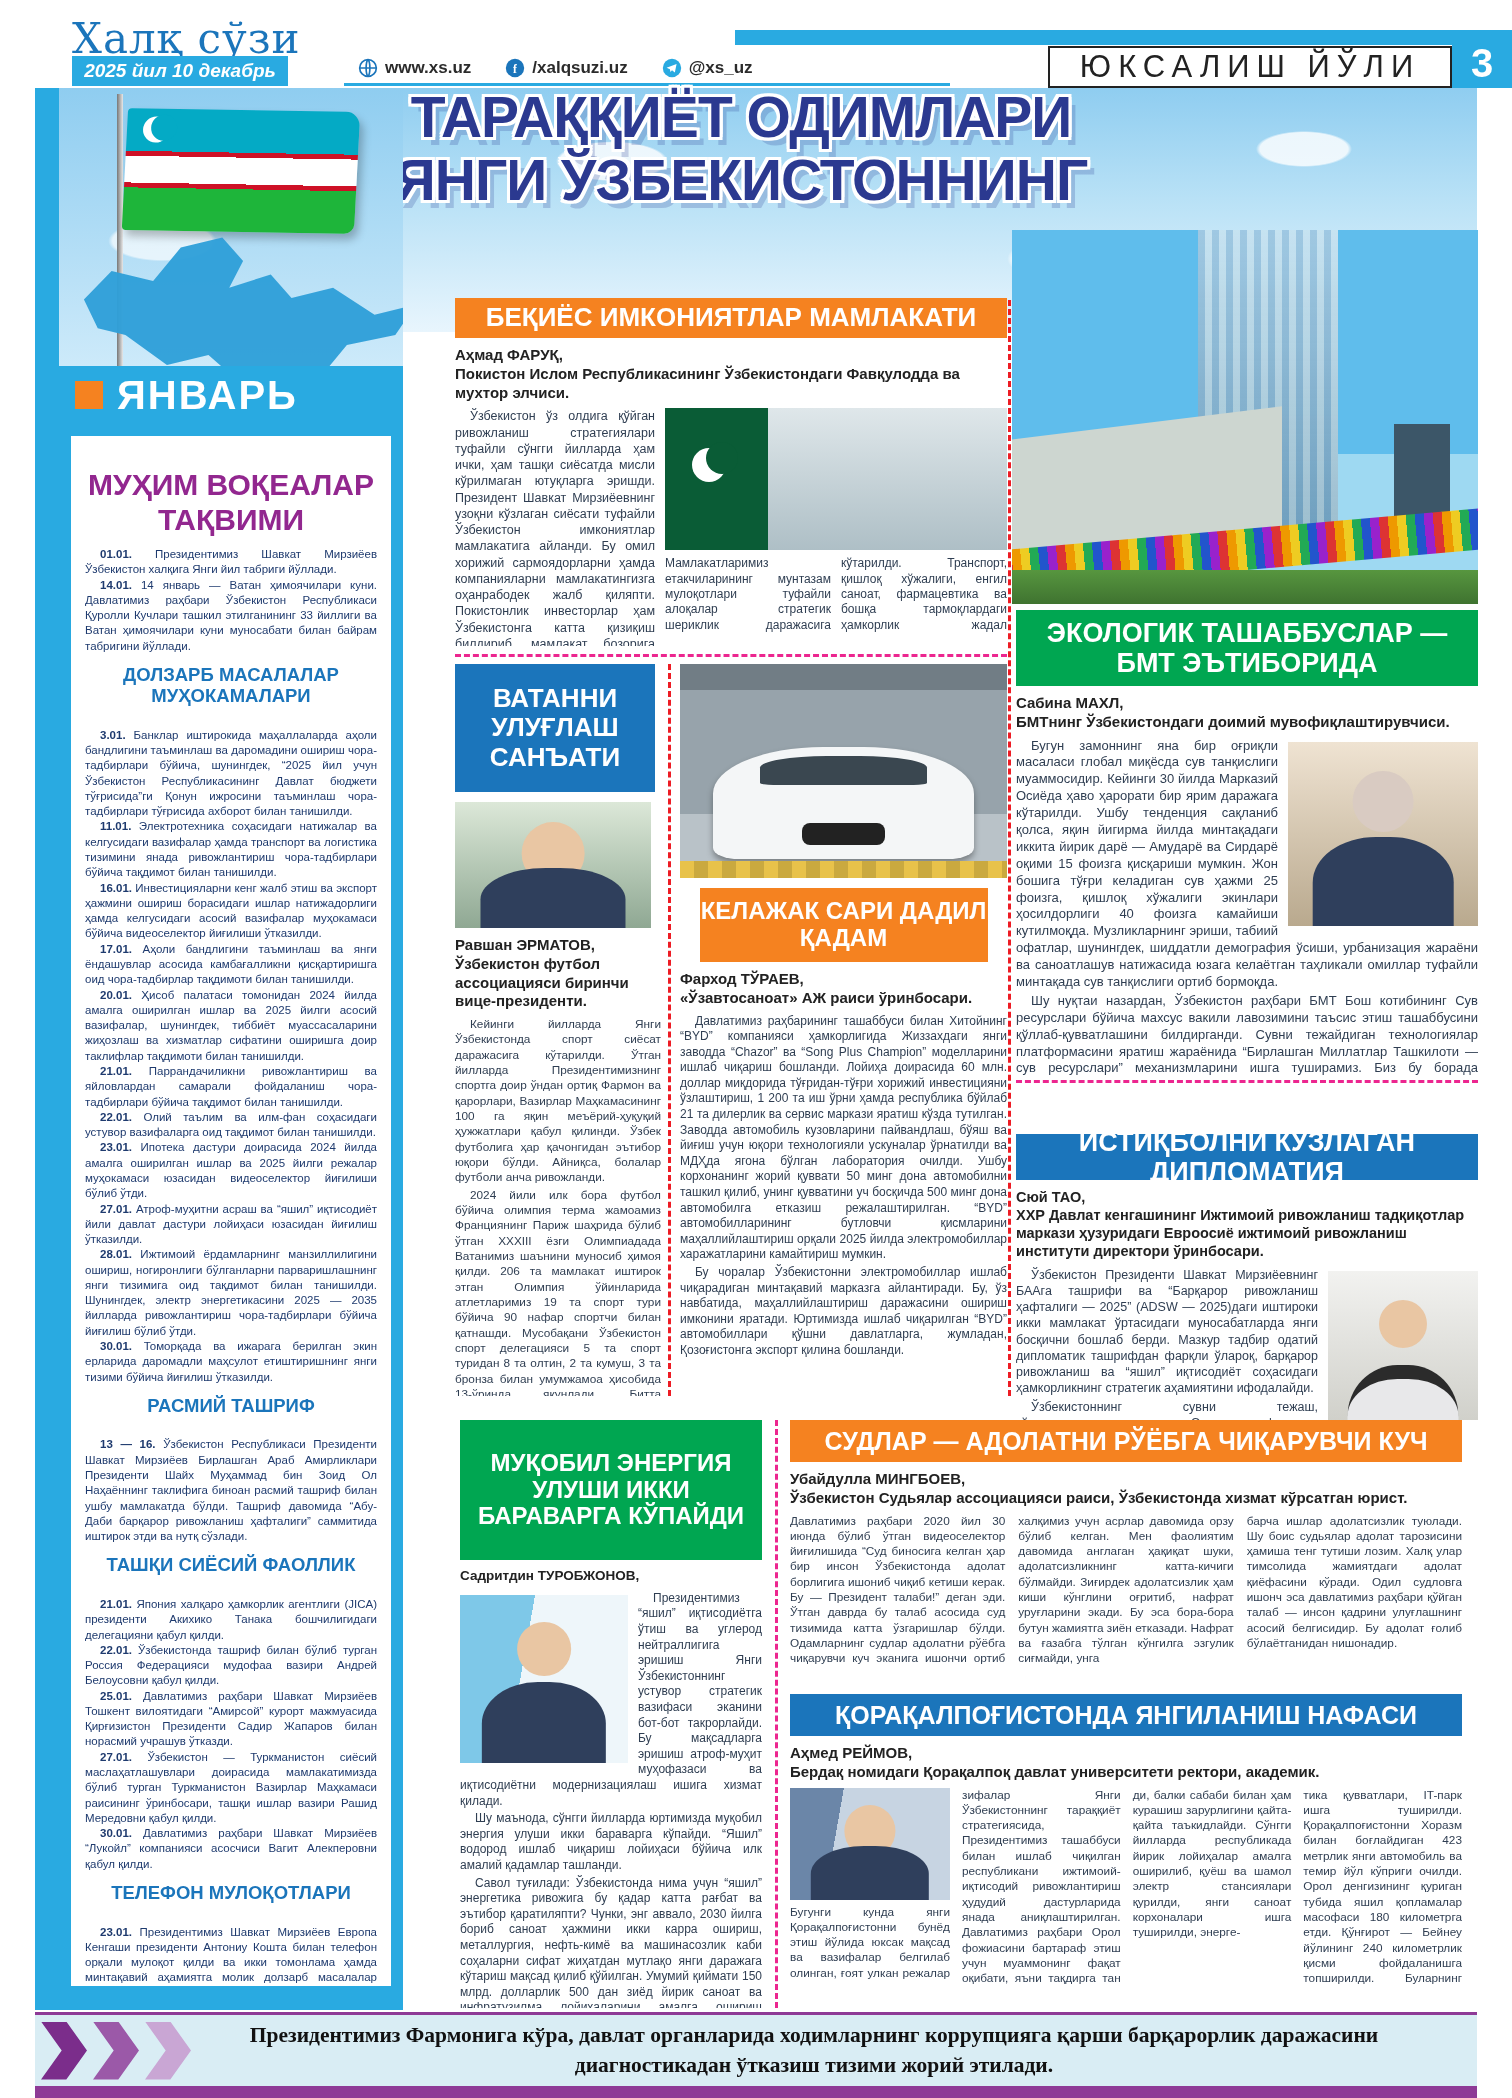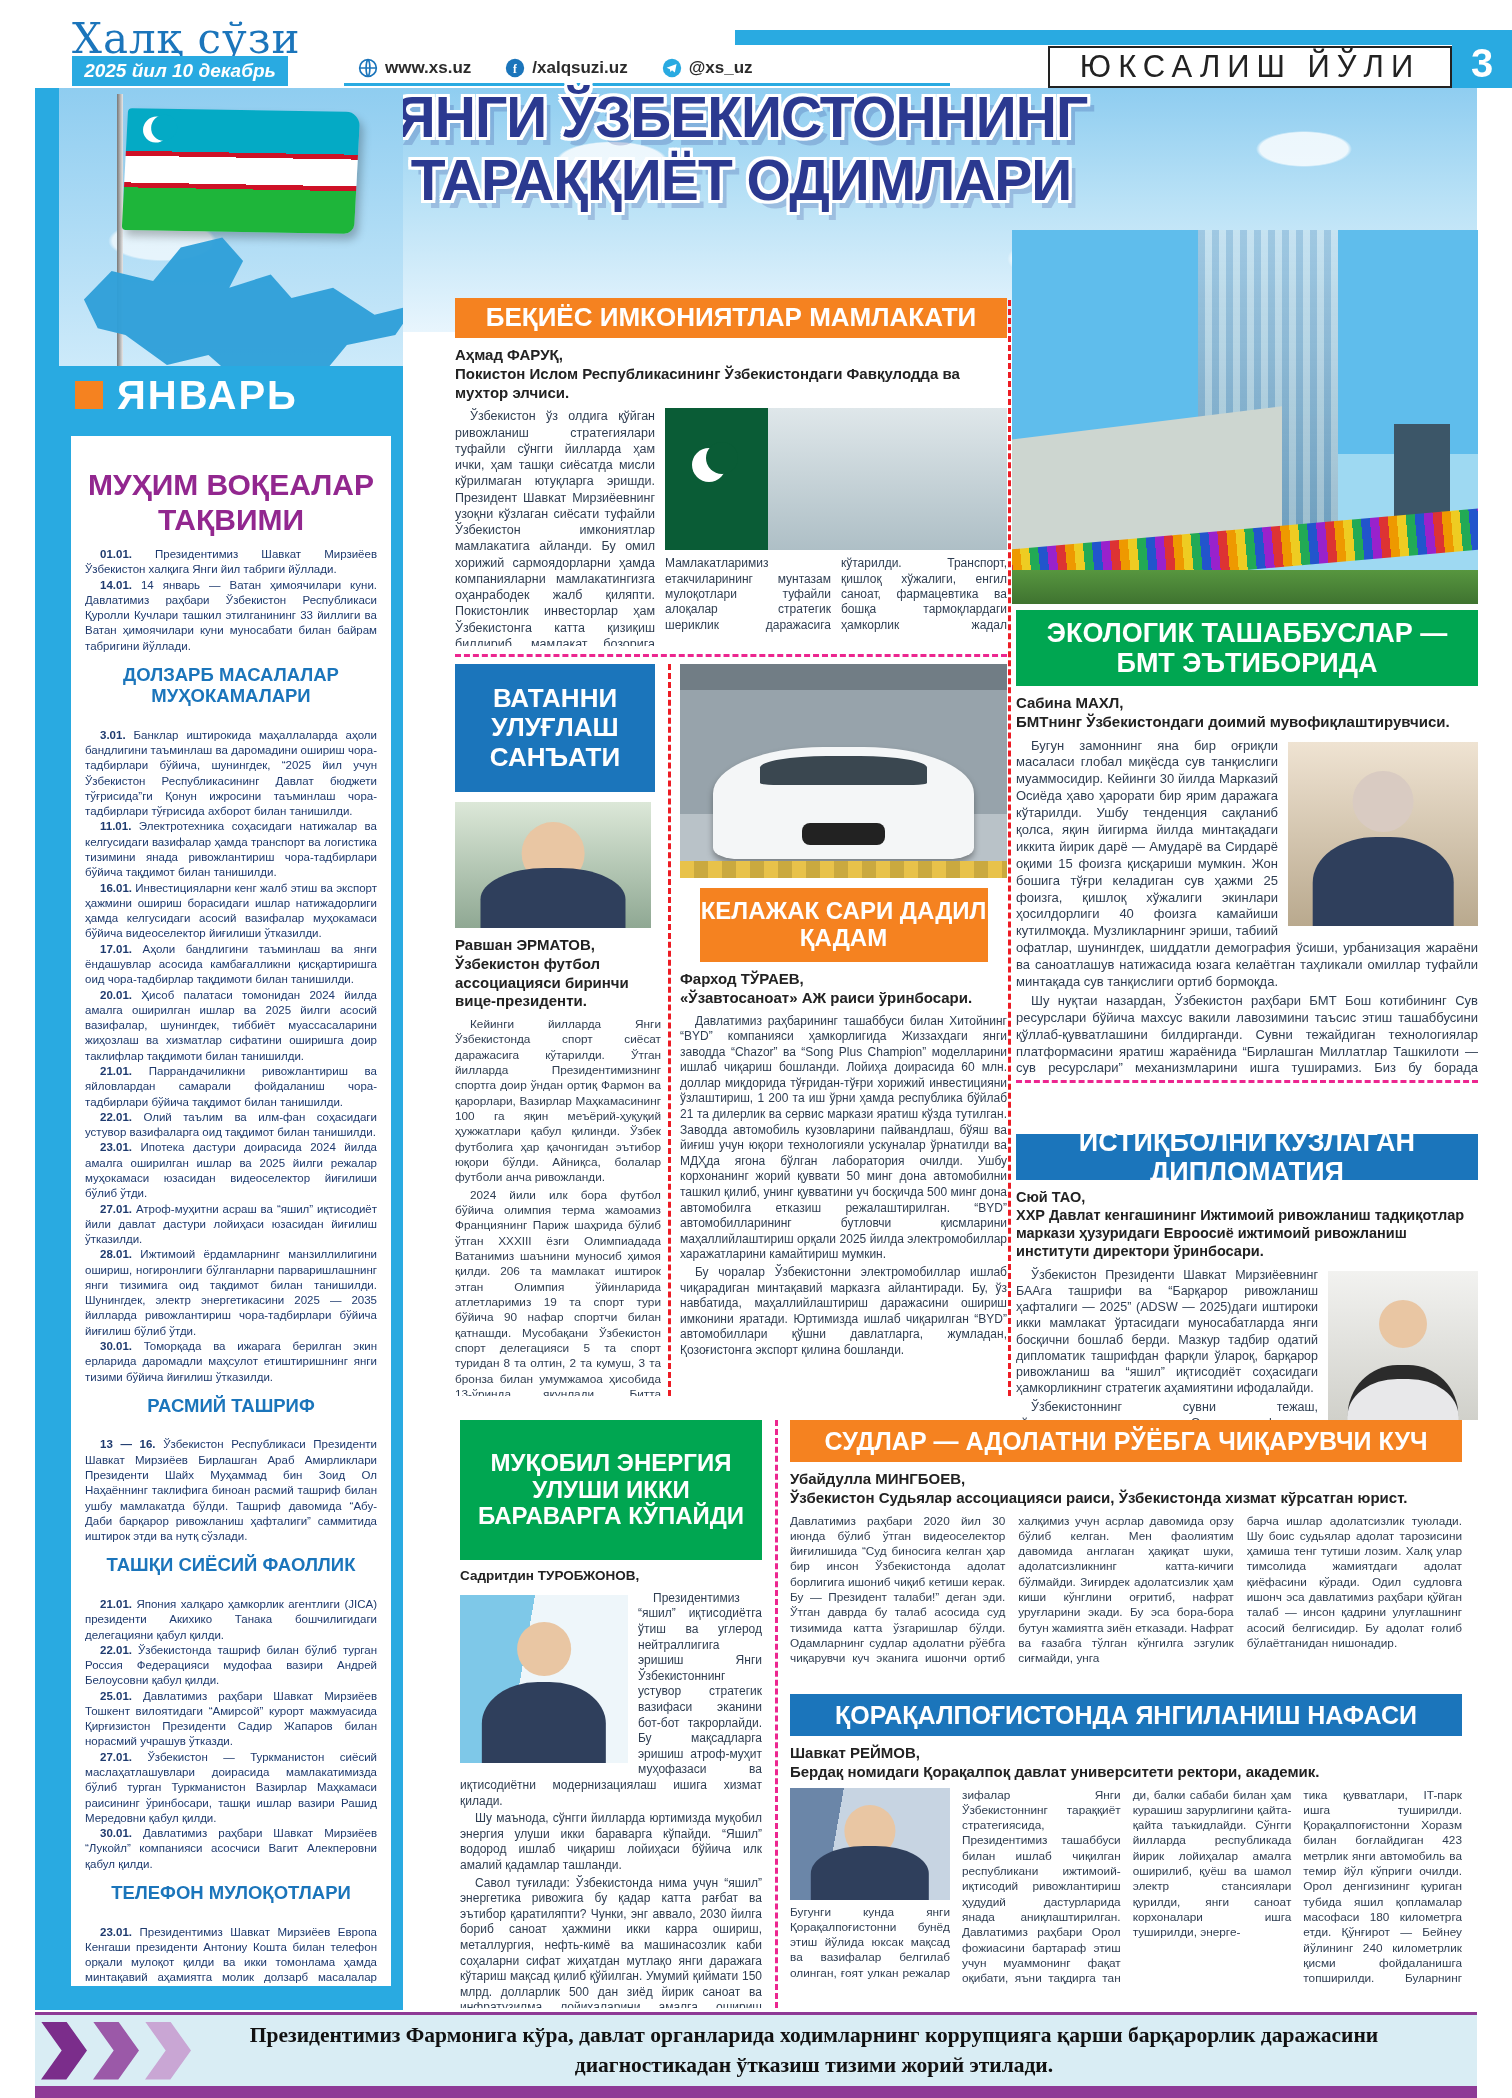--- a/index.html
+++ b/index.html
@@ -190,22 +190,22 @@
 <div class="abs" id="sky"></div>
 <div class="abs" id="un-photo">
   <div class="tower"></div>
     <div class="tower2"></div>
     <div class="wall"></div>
     <div class="flags"></div>
     <div class="grass"></div>
 </div>
 <div class="abs" id="kicker">365 КУН:</div>
 <div class="abs" id="hero-title">
+  <div>ТАРАҚҚИЁТ ОДИМЛАРИ</div>
   <div>ЯНГИ ЎЗБЕКИСТОННИНГ</div>
-  <div>ТАРАҚҚИЁТ ОДИМЛАРИ</div>
 </div>
 
 <div class="abs" id="left-panel">
   <div id="flag-area">
     <div id="pole"></div>
     <div id="uzflag"></div>
     <div id="uzmap"></div>
   </div>
   <div id="janvar">
     <span class="sq"></span>
@@ -375,21 +375,21 @@
   <div id="sud-cols">
     <div>Давлатимиз раҳбари 2020 йил 30 июнда бўлиб ўтган видеоселектор йиғилишида “Суд биносига келган ҳар бир инсон Ўзбекистонда адолат борлигига ишониб чиқиб кетиши керак. Бу — Президент талаби!” деган эди. Ўтган даврда бу талаб асосида суд тизимида катта ўзгаришлар бўлди. Одамларнинг судлар адолатни рўёбга чиқарувчи куч эканига ишончи ортиб бормоқда. Узоқ йиллар мазкур соҳада ишлаган, унинг пасту баландини кўрган инсон сифатида таъкидлашни истар эдимки, бугунгидек замонлар</div>
     <div>халқимиз учун асрлар давомида орзу бўлиб келган. Мен фаолиятим давомида англаган ҳақиқат шуки, адолатсизликнинг катта-кичиги бўлмайди. Зиғирдек адолатсизлик ҳам киши кўнглини оғритиб, нафрат уруғларини экади. Бу эса бора-бора бутун жамиятга зиён етказади. Нафрат ва ғазабга тўлган кўнгилга эзгулик сиғмайди, унга</div>
     <div>барча ишлар адолатсизлик туюлади. Шу боис судьялар адолат тарозисини ҳамиша тенг тутиши лозим. Халқ улар тимсолида жамиятдаги адолат қиёфасини кўради. Одил судловга ишонч эса давлатимиз раҳбари қўйган талаб — инсон қадрини улуғлашнинг асосий белгисидир. Бу адолат ғолиб бўлаётганидан нишонадир.</div>
   </div>
 </div>
 
 <div class="abs" id="art-qoraqalpoq">
   <div class="banner bb">ҚОРАҚАЛПОҒИСТОНДА ЯНГИЛАНИШ НАФАСИ</div>
   <div class="byline">
-    <span class="b-name">Шавкат РЕЙМОВ,</span>
+    <span class="b-name">Аҳмед РЕЙМОВ,</span>
     <span class="b-role">Бердақ номидаги Қорақалпоқ давлат университети ректори, академик.</span>
   </div>
   <div id="qq-grid">
     <div>
       <div class="photo portrait" id="photo-reymov"></div>
       <div>Бугунги кунда янги Қорақалпоғистонни бунёд этиш йўлида юксак мақсад ва вазифалар белгилаб олинган, ғоят улкан режалар тузилган. Бу ва-</div>
     </div>
     <div>зифалар Янги Ўзбекистоннинг тараққиёт стратегиясида, Президентимиз ташаббуси билан ишлаб чиқилган республикани ижтимоий-иқтисодий ривожлантириш ҳудудий дастурларида янада аниқлаштирилган. Давлатимиз раҳбари Орол фожиасини бартараф этиш учун муаммонинг фақат оқибати, яъни тақдирга тан бериш билангина ечим топмай-</div>
     <div>ди, балки сабаби билан ҳам курашиш зарурлигини қайта-қайта таъкидлайди. Сўнгги йилларда республикада йирик лойиҳалар амалга оширилиб, қуёш ва шамол электр стансиялари қурилди, янги саноат корхоналари ишга туширилди, энерге-</div>
     <div>тика қувватлари, IT-парк ишга туширилди. Қорақалпоғистонни Хоразм билан боғлайдиган 423 метрлик янги автомобиль ва темир йўл кўприги очилди. Орол денгизининг қуриган тубида яшил қопламалар масофаси 180 километрга етди. Қўнғирот — Бейнеу йўлининг 240 километрлик қисми фойдаланишга топширилди. Буларнинг бари янги марраларга замин яратади.</div>

